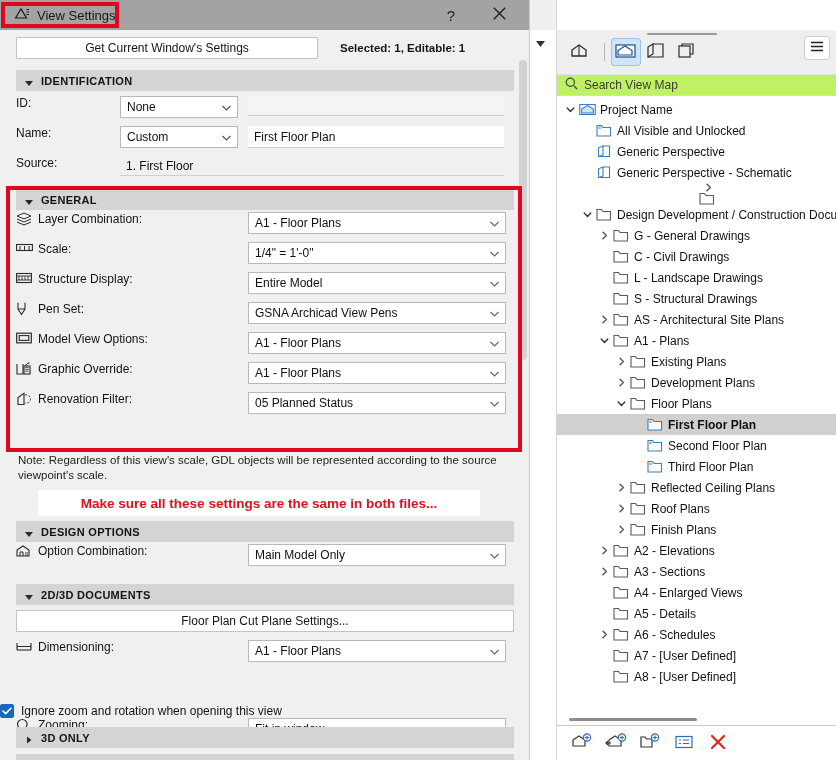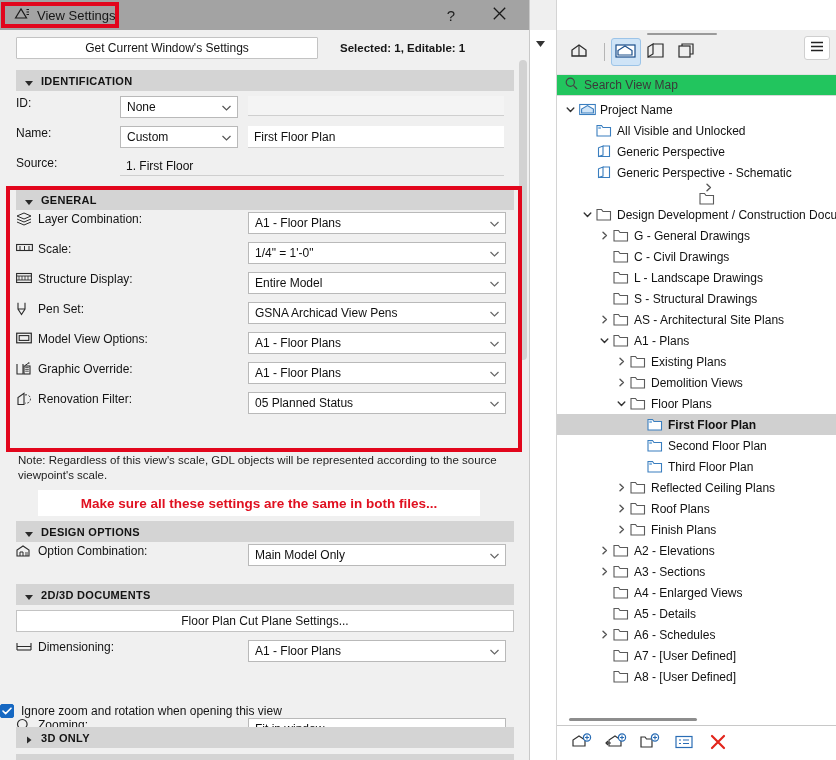--- a/index.html
+++ b/index.html
@@ -47,21 +47,21 @@
   }
   .vm-icon-btn.active { background:#cfe4f7; border:1px solid #9cc4e8; }
   .vm-sep { width:1px; height:18px; background:#b5b5b5; margin:0 6px; }
   #vm-hamburger {
     position:absolute; right:6px; top:36px;
     width:26px; height:24px; background:#ffffff; border:1px solid #cfcfcf;
     border-radius:3px; display:flex; align-items:center; justify-content:center;
   }
   #vm-search {
     position:absolute; left:0px; top:74px; width:280px; height:22px;
-    background:#22c55e; border-top:1px solid #e2e2e2; border-bottom:1px solid #d8d8d8;
+    background:#bef264; border-top:1px solid #e2e2e2; border-bottom:1px solid #d8d8d8;
     display:flex; align-items:center; padding-left:8px; gap:6px;
   }
   #vm-search .ph { color:#3a3a3a; font-size:12px; }
 
   #vm-tree {
     position:absolute; left:0; top:96px; width:280px; height:629px;
     overflow:hidden; background:#ffffff;
     padding-top:3px;
   }
   .tree-row {
@@ -413,21 +413,21 @@
         <span class="twisty">
           <svg width="9" height="9" viewBox="0 0 9 9">
             <path d="M3 1.2 L6.4 4.5 L3 7.8" fill="none" stroke="#555" stroke-width="1.4" stroke-linecap="round" stroke-linejoin="round"></path>
           </svg>
         </span>
         <span class="tree-ico">
           <svg width="16" height="13" viewBox="0 0 16 13">
             <path d="M1 12 L1 1.5 L5.5 1.5 L7 3.5 L14.5 3.5 L14.5 12 Z" fill="#ffffff" stroke="#5a5a5a" stroke-width="1.1"></path>
           </svg>
         </span>
-        <span class="tree-label">Demolition Views</span>
+        <span class="tree-label">Development Plans</span>
       </div>
       <div class="tree-row" style="padding-left: 57px;">
         <span class="twisty">
           <svg width="9" height="9" viewBox="0 0 9 9">
             <path d="M1.2 3 L4.5 6.4 L7.8 3" fill="none" stroke="#333" stroke-width="1.4" stroke-linecap="round" stroke-linejoin="round"></path>
           </svg>
         </span>
         <span class="tree-ico">
           <svg width="16" height="13" viewBox="0 0 16 13">
             <path d="M1 12 L1 1.5 L5.5 1.5 L7 3.5 L14.5 3.5 L14.5 12 Z" fill="#ffffff" stroke="#5a5a5a" stroke-width="1.1"></path>

